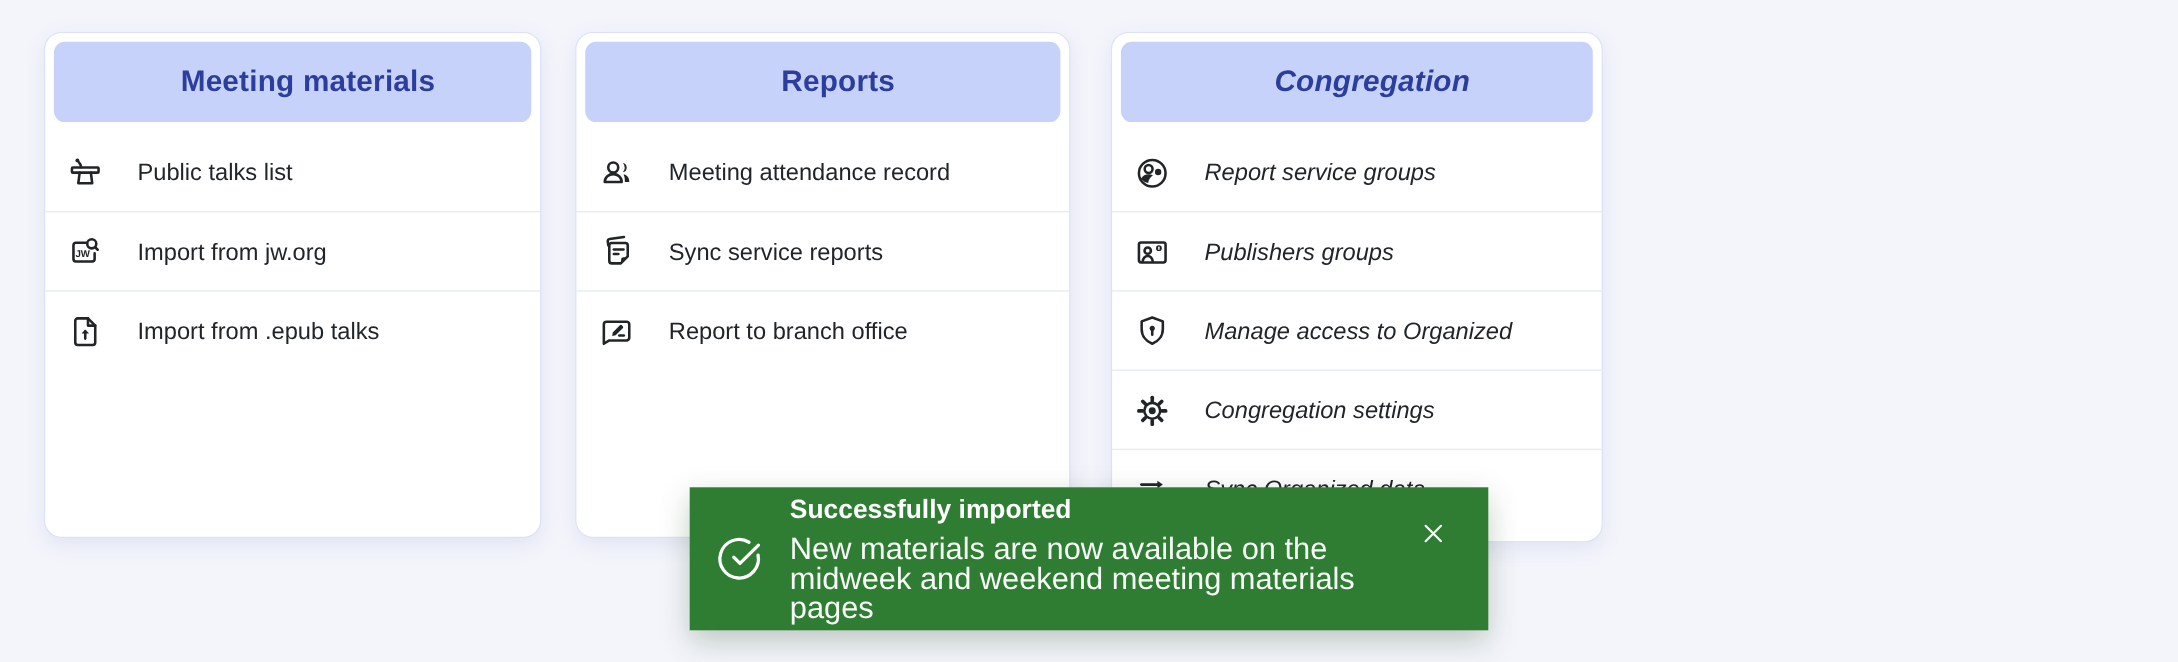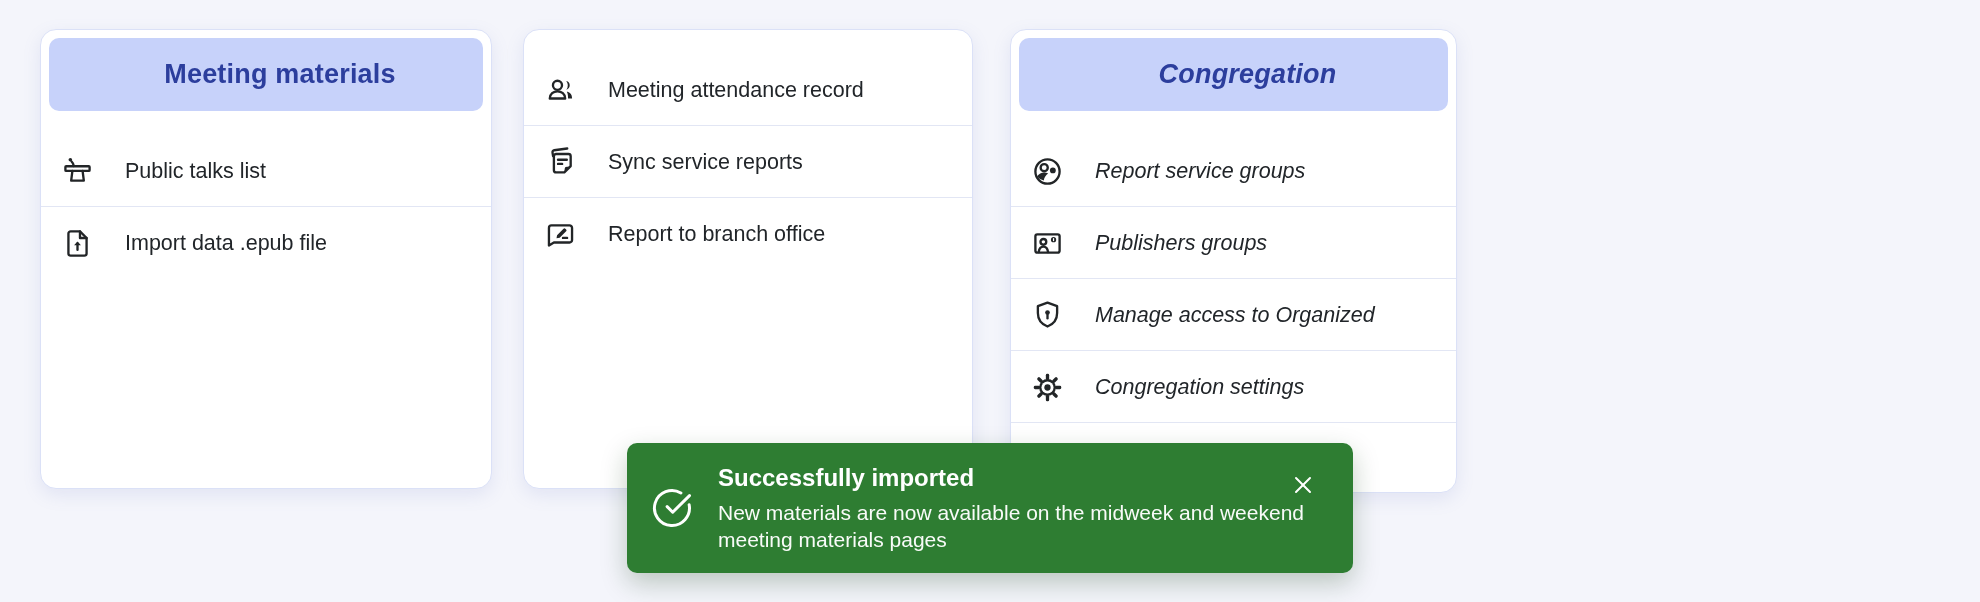--- a/index.html
+++ b/index.html
@@ -21,44 +21,44 @@
   #card-reports{left:523px;width:450px;height:460px;}
   #card-congregation{left:1010px;width:447px;height:464px;font-style:italic;}
   .card-header{
     margin:8px 8px 0 8px;height:73px;
     background:#c7d2fa;border-radius:10px;
     display:flex;align-items:center;justify-content:center;
   }
   .card-title{
     font-size:27px;font-weight:bold;color:#2c3e9d;letter-spacing:.2px;margin-left:28px;
   }
-  .card-list{padding-top:24px;}
+  .card-list{padding-top:10px;}
   .row{
     height:72px;display:flex;align-items:center;
     padding:0 20px;position:relative;cursor:pointer;
   }
   .row:not(.last)::after{
     content:"";position:absolute;left:0;right:0;bottom:0;height:1px;background:#e2e6f4;
   }
   .row-icon{width:33px;height:33px;margin-right:31px;flex:none;}
   .row-icon svg{width:33px;height:33px;display:block;}
   .ic{stroke:#222527;stroke-width:1.7;fill:none;stroke-linecap:round;stroke-linejoin:round;}
   .icf{fill:#222527;stroke:none;}
   .row-label{font-size:21.5px;color:#212529;}
   #toast{
     position:absolute;left:627px;top:443px;width:726px;height:130px;
-    background:#2e7d32;border-radius:10px;
+    background:#2e7d32;border-radius:0;
     box-shadow:0 10px 26px rgba(20,60,20,0.25);
     color:#ffffff;display:flex;align-items:center;
     padding:0 24px;box-sizing:border-box;z-index:10;
   }
   .toast-icon{width:42px;height:42px;margin-right:25px;flex:none;}
   .toast-icon svg{width:42px;height:42px;display:block;}
   .toast-title{font-size:24px;font-weight:bold;margin-bottom:7px;}
-  .toast-message{font-size:21px;line-height:27px;max-width:590px;color:rgba(255,255,255,0.97);}
+  .toast-message{font-size:28px;line-height:27px;max-width:590px;color:rgba(255,255,255,0.97);}
   .toast-close{
     position:absolute;top:28px;right:36px;width:28px;height:28px;cursor:pointer;
   }
   .toast-close svg{width:28px;height:28px;display:block;}
 </style>
 </head>
 <body>
 
 <div class="card" id="card-meeting">
   <div class="card-header">
@@ -71,37 +71,51 @@
         <svg viewBox="0 0 24 24">
           <circle class="icf" cx="6.8" cy="3.5" r="1.3"></circle>
           <path class="ic" d="M7.7 4.7 c0.9 0.9 1.4 2 1.6 3.3"></path>
           <rect class="ic" x="3.2" y="8.2" width="17.6" height="3.4" rx="0.6"></rect>
           <path class="ic" d="M8.3 11.6 L7.4 18.6 H16.6 L15.7 11.6"></path>
         </svg>
       </span>
       <span class="row-label">Public talks list</span>
     </div>
 
+    <div class="row">
+      <span class="row-icon">
+        <svg viewBox="0 0 24 24">
+          <path class="ic" d="M12.6 5.6 H5.8 a1.6 1.6 0 0 0 -1.6 1.6 v9.2 a1.6 1.6 0 0 0 1.6 1.6 h10.8 a1.6 1.6 0 0 0 1.6 -1.6 V12.6"></path>
+          <text x="10.3" y="14.8" text-anchor="middle" font-family="Liberation Sans, sans-serif" font-size="6.4" font-weight="bold" fill="#222527">JW</text>
+          <circle class="ic" cx="16.3" cy="6.3" r="3"></circle>
+          <line class="ic" x1="18.5" y1="8.5" x2="20.2" y2="10.2"></line>
+        </svg>
+      </span>
+      <span class="row-label">Import from jw.org</span>
+    </div>
 
     <div class="row last">
       <span class="row-icon">
         <svg viewBox="0 0 24 24">
           <path class="ic" d="M13.8 3.2 H7 a1.6 1.6 0 0 0 -1.6 1.6 v14.4 a1.6 1.6 0 0 0 1.6 1.6 h10 a1.6 1.6 0 0 0 1.6 -1.6 V8 Z"></path>
           <path class="ic" d="M13.8 3.2 V8 h4.8"></path>
           <path class="ic" d="M12 16.6 v-4.6"></path>
           <path class="icf" d="M9.5 13.3 L12 10.5 L14.5 13.3 Z"></path>
         </svg>
       </span>
-      <span class="row-label">Import data .epub file</span>
+      <span class="row-label">Import from .epub talks</span>
     </div>
 
   </div>
 </div>
 
 <div class="card" id="card-reports">
+  <div class="card-header">
+    <span class="card-title">Reports</span>
+  </div>
   <div class="card-list">
 
     <div class="row">
       <span class="row-icon">
         <svg viewBox="0 0 24 24">
           <circle class="ic" cx="9.8" cy="8.2" r="3.3"></circle>
           <path class="ic" d="M4.2 17.8 c0 -3.4 2.7 -5.2 5.6 -5.2 c2.9 0 5.6 1.8 5.6 5.2 Z"></path>
           <path class="icf" d="M16.2 5.0 a3.3 3.3 0 0 1 0 6.4 a5.4 5.4 0 0 0 0 -6.4 Z"></path>
           <path class="icf" d="M17.3 12.9 c1.9 0.7 3.1 2.3 3.1 4.5 v0.4 h-2.9 c0 -1.8 -0.1 -3.4 -0.9 -4.9 Z"></path>
         </svg>

